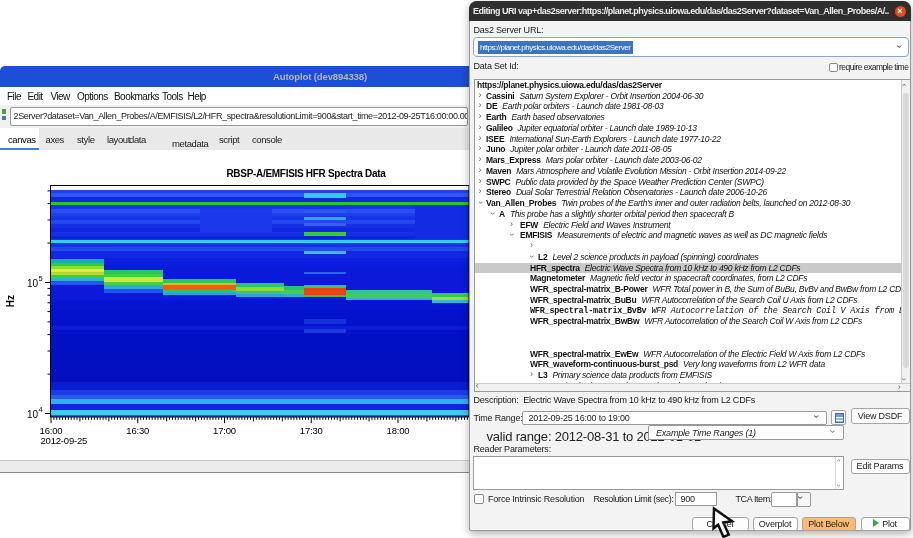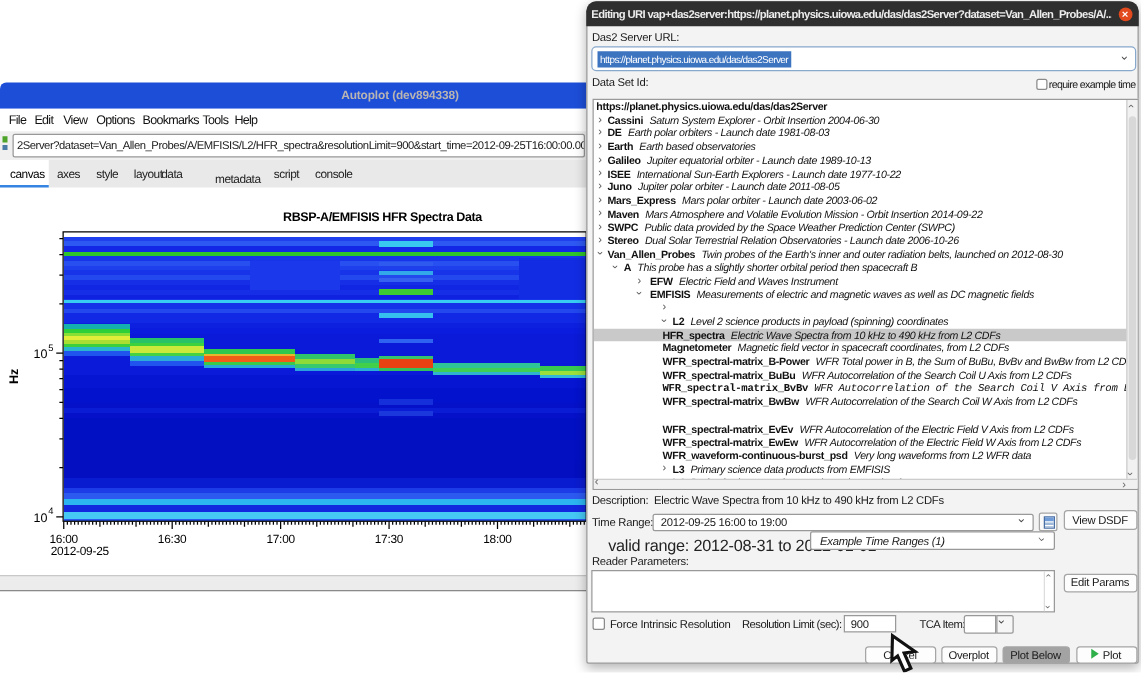--- a/index.html
+++ b/index.html
@@ -233,23 +233,20 @@
         </div>
 <div style="position:absolute;left:0;top:215.3px;width:427px;height:10.74px;line-height:10.8px;">
           <span style="position:absolute;left:55.5px;white-space:nowrap"><b>WFR_spectral-matrix_BuBu</b><i style="margin-left:5px">WFR Autocorrelation of the Search Coil U Axis from L2 CDFs</i></span>
         </div>
 <div style="position:absolute;left:0;top:226.04px;width:427px;height:10.74px;line-height:10.8px;font-family:Liberation Mono, monospace;">
           <span style="position:absolute;left:55.5px;white-space:nowrap"><b>WFR_spectral-matrix_BvBv</b><i style="margin-left:5px">WFR Autocorrelation of the Search Coil V Axis from L2 CDFs</i></span>
         </div>
 <div style="position:absolute;left:0;top:236.78px;width:427px;height:10.74px;line-height:10.8px;">
           <span style="position:absolute;left:55.5px;white-space:nowrap"><b>WFR_spectral-matrix_BwBw</b><i style="margin-left:5px">WFR Autocorrelation of the Search Coil W Axis from L2 CDFs</i></span>
         </div>
-<div style="position:absolute;left:0;top:258.26px;width:427px;height:10.74px;line-height:10.8px;">
-          <span style="position:absolute;left:55.5px;white-space:nowrap"><b>WFR_spectral-matrix_EvEv</b><i style="margin-left:5px">WFR Autocorrelation of the Electric Field V Axis from L2 CDFs</i></span>
-        </div>
 <div style="position:absolute;left:0;top:269.0px;width:427px;height:10.74px;line-height:10.8px;">
           <span style="position:absolute;left:55.5px;white-space:nowrap"><b>WFR_spectral-matrix_EwEw</b><i style="margin-left:5px">WFR Autocorrelation of the Electric Field W Axis from L2 CDFs</i></span>
         </div>
 <div style="position:absolute;left:0;top:279.74px;width:427px;height:10.74px;line-height:10.8px;">
           <span style="position:absolute;left:55.5px;white-space:nowrap"><b>WFR_waveform-continuous-burst_psd</b><i style="margin-left:5px">Very long waveforms from L2 WFR data</i></span>
         </div>
 <div style="position:absolute;left:0;top:290.48px;width:427px;height:10.74px;line-height:10.8px;">
           <span style="position:absolute;left:63.5px;white-space:nowrap"><b>L3</b><i style="margin-left:5px">Primary science data products from EMFISIS</i></span>
           <span style="position:absolute;left:55.5px;top:-1px;color:#555;font-size:9px">›</span>
         </div>
@@ -301,17 +298,17 @@
  <div class="ab" style="left:205px;top:489.5px;width:42px;height:14.5px;background:#fff;border:1px solid #999">
       <span class="ab" style="left:5px;top:1px">900</span>
     </div>
  <div class="ab" style="left:266px;top:492px;white-space:nowrap;letter-spacing:-0.4px">TCA Item:</div>
  <div class="ab" style="left:301px;top:489.5px;width:26px;height:15px;background:#fff;border:1px solid #999;border-radius:2px 0 0 2px"></div>
  <div class="ab" style="left:327px;top:489.5px;width:14px;height:15px;background:#f6f6f6;border:1px solid #999;border-radius:0 2px 2px 0">
       <span style="position:absolute;left:1px;top:-0.5px;font-size:10px;color:#444;display:inline-block;transform:rotate(90deg);letter-spacing:0">›</span>
     </div>
  <div class="ab" style="left:222px;top:514.5px;width:57px;height:14px;background:#fdfdfd;border:1px solid #a5a5a5;border-radius:3px;text-align:center;line-height:13px">Cancel</div>
  <div class="ab" style="left:283px;top:514.5px;width:45px;height:14px;background:#fdfdfd;border:1px solid #a5a5a5;border-radius:3px;text-align:center;line-height:13px">Overplot</div>
- <div class="ab" style="left:332px;top:514.5px;width:54px;height:14px;background:#a3a3a3;border:1px solid #a5a5a5;border-radius:3px;text-align:center;line-height:13px">Plot Below</div>
+ <div class="ab" style="left:332px;top:514.5px;width:54px;height:14px;background:#fdba74;border:1px solid #a5a5a5;border-radius:3px;text-align:center;line-height:13px">Plot Below</div>
  <div class="ab" style="left:391px;top:514.5px;width:49px;height:14px;background:#fdfdfd;border:1px solid #a5a5a5;border-radius:3px;text-align:center;line-height:13px"><span style="display:inline-block;width:0;height:0;border-left:6px solid #2faf4a;border-top:4px solid transparent;border-bottom:4px solid transparent;margin-right:3px"></span>Plot</div>
 </div>
 <svg class="ab" style="left:0;top:0;pointer-events:none" width="913" height="538" viewBox="0 0 913 538">
 <path d="M714 508.5 L713.5 528.3 L718.1 524.7 L723.5 536.9 L728.7 534.6 L723.3 522.4 L732 521.2 Z" fill="#fff" stroke="#111" stroke-width="2.5"></path>
 </svg>
 </body></html>

